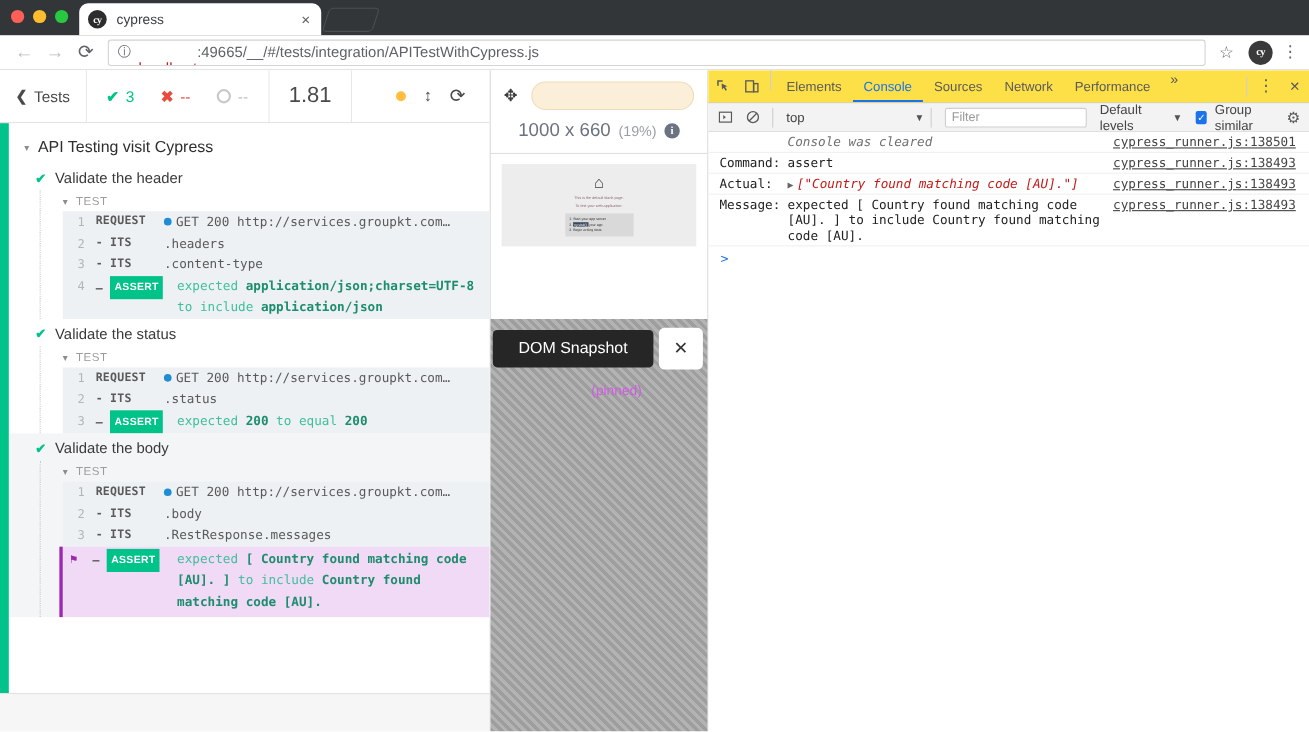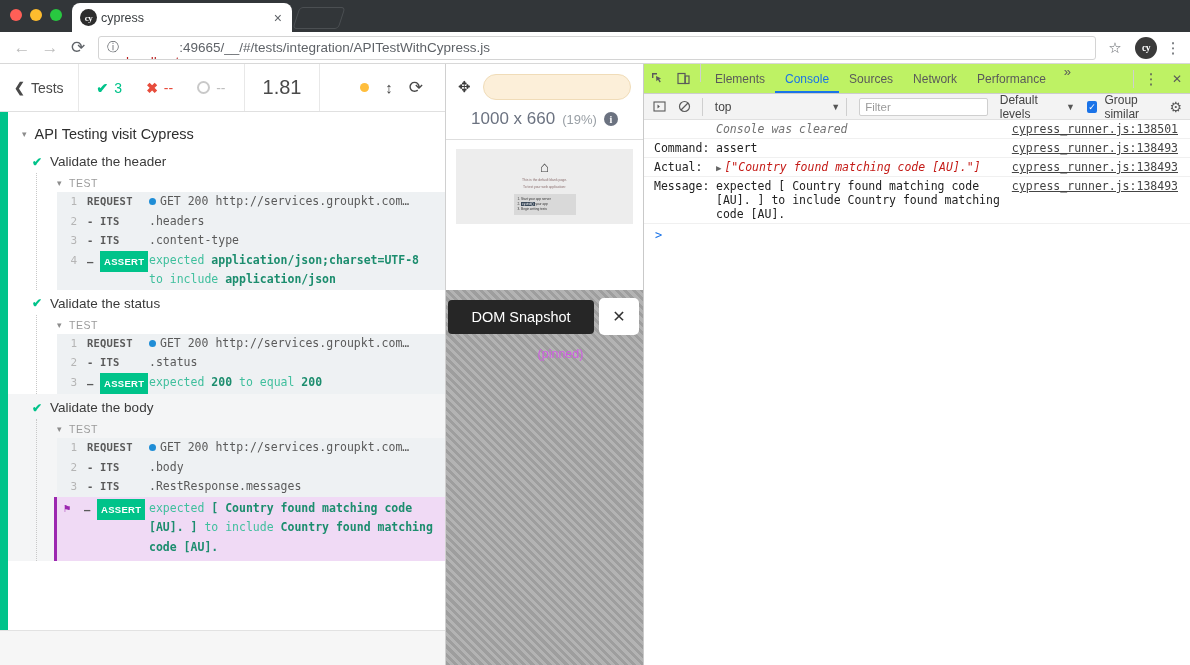--- a/index.html
+++ b/index.html
@@ -9,21 +9,21 @@
   
   .tabstrip { height:32px; background:#323639; display:flex; align-items:flex-end; position:relative; }
   .traffic { position:absolute; left:10px; top:9px; display:flex; gap:8px; z-index:5; }
   .dot { width:12px; height:12px; border-radius:50%; }
   .dot.r{background:#ff5f57;} .dot.y{background:#febc2e;} .dot.g{background:#28c840;}
   .tab { margin-left:72px; width:220px; height:29px; background:#fff; border-radius:8px 8px 0 0;
          display:flex; align-items:center; padding:0 8px; position:relative; }
   .tab-fav { width:17px; height:17px; border-radius:50%; background:#2d2d2d; color:#fff;
              font-size:9px; font-weight:bold; display:flex; align-items:center; justify-content:center;
              font-family:"Liberation Serif", serif; letter-spacing:-0.5px; flex:none;}
-  .tab-title { font-size:12.5px; color:#3c4043; margin-left:4px; flex:1; white-space:nowrap; overflow:hidden;}
+  .tab-title { font-size:12.5px; color:#3c4043; margin-left:9px; flex:1; white-space:nowrap; overflow:hidden;}
   .tab-close { color:#5f6368; font-size:14px; line-height:1; padding:0 2px;}
   .newtab { width:46px; height:22px; margin-left:4px; border:1.5px solid #4b4f52; border-radius:4px;
             transform:skewX(-18deg); margin-bottom:3px; }
 
   .urlbar { height:32px; background:#fff; display:flex; align-items:center; padding:0 8px; gap:0;
             border-bottom:1px solid #d8d8d8; }
   .navbtn { width:28px; height:26px; display:flex; align-items:center; justify-content:center;
             color:#bdbdbd; font-size:17px; }
   .navbtn.active { color:#5f6368; }
   .omnibox { flex:1; height:24px; border:1px solid #d4d4d4; border-radius:3px; margin:0 6px;
@@ -81,21 +81,21 @@
          line-height:19.5px; align-items:flex-start; }
   .cmd .num { width:20px; text-align:right; color:#b5b5b5; flex:none; font-size:11px;}
   .cmd .nm { width:72px; padding-left:10px; flex:none; color:#5a5a5a; font-weight:bold; font-size:10.5px;
              letter-spacing:0.2px; }
   .cmd .msg { flex:1; color:#5a5a5a; padding-right:8px; word-break:break-word; }
   .bluedot { display:inline-block; width:7px; height:7px; border-radius:50%; background:#1f8dd6;
              margin-right:4px; vertical-align:middle; }
   .assert-badge { display:inline-block; background:#00c38a; color:#fff; font-size:9.5px;
                   font-weight:bold; padding:1px 4px; letter-spacing:0.3px; vertical-align:1px;
                   font-family:"Liberation Sans", sans-serif;}
-  .cmd.assert .msg { color:#3fbf9d; }
+  .cmd.assert .msg { color:#3fbf9d;margin-left:12px; }
   .cmd.assert .msg b { color:#1c8d6e; font-weight:bold; }
   .cmd.pinned { background:#f0daf5; border-left:3px solid #9c27b0; margin-left:-3px; padding:2px 0 4px 0;}
   .cmd.pinned .nm { padding-left:7px; }
   .pin { width:20px; text-align:center; color:#9c27b0; font-size:11px; flex:none; }
   .rep-foot { height:35px; background:#f6f6f6; border-top:1px solid #e2e2e2; flex:none; }
 
   
   .preview { width:198px; flex:none; display:flex; flex-direction:column; background:#fff;
              border-right:1px solid #c9c9c9; }
   .prev-top { background:#fff; border-bottom:1px solid #dedede; padding:10px 0 8px 0; }
@@ -121,21 +121,21 @@
   .snapbar { display:flex; align-items:center; padding:8px 2px 0 0; }
   .snapbtn { flex:1; background:#262626; color:#fff; font-size:14.5px; text-align:center;
              padding:9px 0; border-radius:4px; margin-left:2px; }
   .snapx { width:40px; margin-left:5px; margin-right:2px; background:#fff; border-radius:5px;
            text-align:center; font-size:16px; color:#333; padding:9px 0; }
   .pinned-lbl { text-align:center; color:#d05ce3; font-size:12.5px; padding-top:12px;margin-left:32px; }
 
   
   .devtools { flex:1; display:flex; flex-direction:column; background:#fff; min-width:0; }
   .dt-tabs { height:30px; display:flex; border-bottom:1px solid #cdcdcd;
-             background:#bef264; font-size:12px; color:#5a5a5a; }
+             background:#fde047; font-size:12px; color:#5a5a5a; }
   .dt-ic { width:26px; text-align:center; color:#5a5a5a; display:flex; align-items:center;
            justify-content:center; height:100%; }
   .vsep { width:1px; height:18px; background:#cfcfcf; margin:0 4px; }
   .dt-tab { padding:0 10px; height:100%; display:flex; align-items:center; }
   .dt-tab.sel { color:#1a73e8; box-shadow: inset 0 -2px 0 #1a73e8; }
   .dt-more { padding:0 8px; font-size:13px; color:#5a5a5a; }
   .dt-right { margin-left:auto; display:flex; align-items:center; }
 
   .dt-ctrl { height:26px; display:flex; align-items:center; border-bottom:1px solid #e0e0e0;
              background:#f3f3f3; font-size:12px; color:#444; padding:0 4px; gap:2px; }

